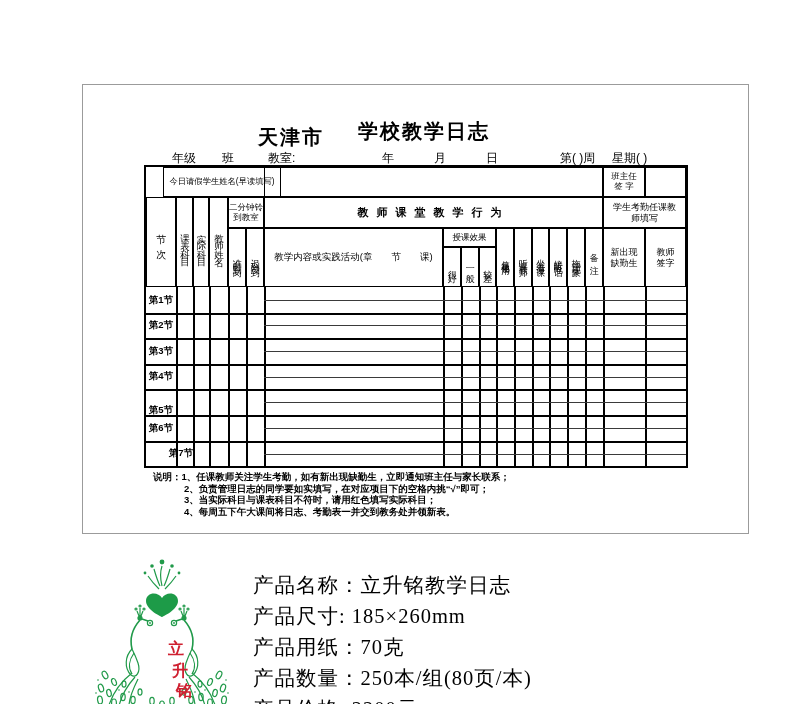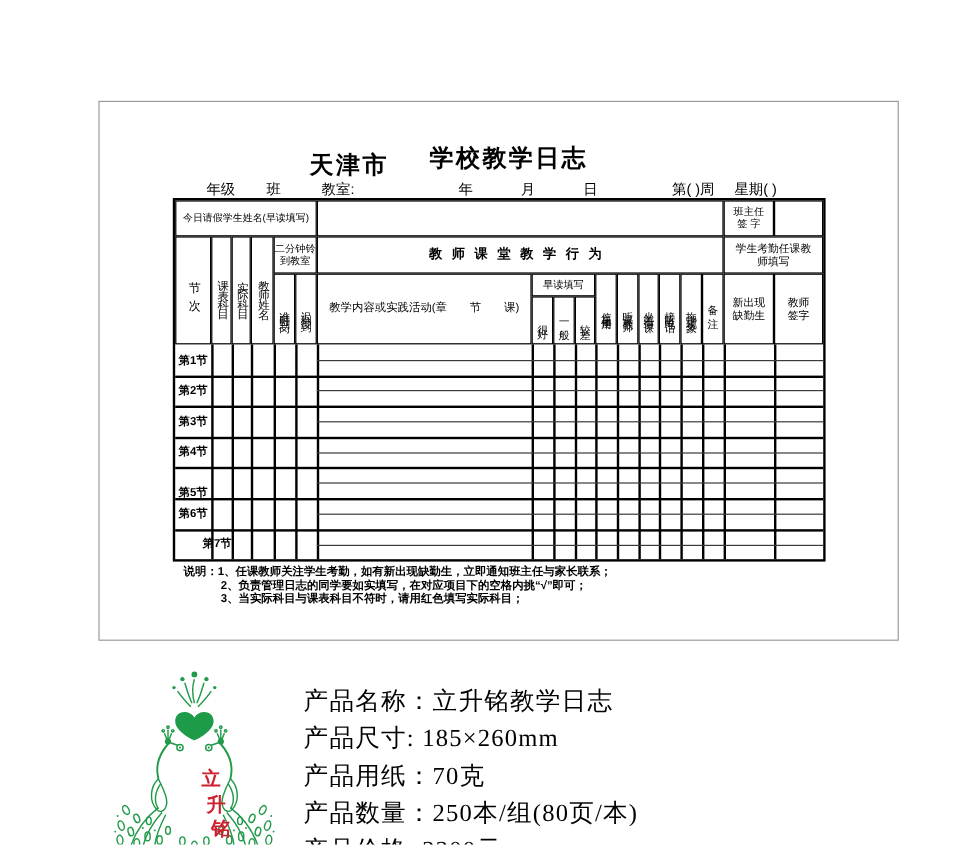--- a/index.html
+++ b/index.html
@@ -45,41 +45,41 @@
   <span class="abs meta" style="left:222px;top:150px;">班</span>
   <span class="abs meta" style="left:268px;top:150px;">教室:</span>
   <span class="abs meta" style="left:382px;top:150px;">年</span>
   <span class="abs meta" style="left:434px;top:150px;">月</span>
   <span class="abs meta" style="left:486px;top:150px;">日</span>
   <span class="abs meta" style="left:560px;top:150px;">第(    )周</span>
   <span class="abs meta" style="left:612px;top:150px;">星期(      )</span>
 
   <div id="ftable" class="abs">
 
-    <div class="c" style="left:0;top:0;width:118px;height:30px;font-size:8.3px;white-space:nowrap;">今日请假学生姓名(早读填写)</div>
+    <div class="c" style="left:17px;top:0;width:118px;height:30px;font-size:8.3px;white-space:nowrap;">今日请假学生姓名(早读填写)</div>
     <div class="c" style="left:118px;top:0;width:339px;height:30px;"></div>
     <div class="c" style="left:457px;top:0;width:42px;height:30px;font-size:8.5px;flex-direction:column;">
       <span>班主任</span>
       <span>签  字</span>
     </div>
     <div class="c" style="left:499px;top:0;width:41px;height:30px;"></div>
 
     <div class="c vt" style="left:0;top:30px;width:30px;height:90px;font-size:10px;letter-spacing:16px;">节次</div>
     <div class="c vt" style="left:30px;top:30px;width:17px;height:90px;font-size:9.5px;letter-spacing:8px;">课表科目</div>
     <div class="c vt" style="left:47px;top:30px;width:16px;height:90px;font-size:9.5px;letter-spacing:8px;">实际科目</div>
     <div class="c vt" style="left:63px;top:30px;width:19px;height:90px;font-size:9.5px;letter-spacing:8px;">教师姓名</div>
 
     <div class="c" style="left:82px;top:30px;width:36px;height:31px;font-size:8.5px;">二分钟铃到教室</div>
     <div class="c" style="left:118px;top:30px;width:339px;height:31px;font-size:11px;letter-spacing:8px;font-weight:600;">教师课堂教学行为</div>
     <div class="c" style="left:457px;top:30px;width:83px;height:31px;font-size:9px;padding:0 8px;">学生考勤任课教师填写</div>
 
     <div class="c vt" style="left:82px;top:61px;width:18px;height:59px;font-size:9px;letter-spacing:3px;">准时到岗</div>
     <div class="c vt" style="left:100px;top:61px;width:18px;height:59px;font-size:9px;letter-spacing:3px;">迟到没到</div>
     <div class="c" style="left:118px;top:61px;width:179px;height:59px;font-size:9.5px;white-space:nowrap;">教学内容或实践活动(章　　节　　课)</div>
-    <div class="c" style="left:297px;top:61px;width:53px;height:19px;font-size:8.5px;">早读填写</div>
+    <div class="c" style="left:297px;top:61px;width:53px;height:19px;font-size:8.5px;">授课效果</div>
     <div class="c vt" style="left:297px;top:80px;width:18px;height:40px;font-size:9px;letter-spacing:4px;">很好</div>
     <div class="c vt" style="left:315px;top:80px;width:18px;height:40px;font-size:9px;letter-spacing:4px;">一般</div>
     <div class="c vt" style="left:333px;top:80px;width:17px;height:40px;font-size:9px;letter-spacing:4px;">较差</div>
     <div class="c vt" style="left:350px;top:61px;width:18px;height:59px;font-size:8.5px;letter-spacing:1.5px;">信息化使用</div>
     <div class="c vt" style="left:368px;top:61px;width:18px;height:59px;font-size:9px;letter-spacing:3px;">听课教师</div>
     <div class="c vt" style="left:386px;top:61px;width:17px;height:59px;font-size:9px;letter-spacing:3px;">坐着讲课</div>
     <div class="c vt" style="left:403px;top:61px;width:18px;height:59px;font-size:9px;letter-spacing:3px;">接听电话</div>
     <div class="c vt" style="left:421px;top:61px;width:18px;height:59px;font-size:9px;letter-spacing:3px;">拖堂现象</div>
     <div class="c vt" style="left:439px;top:61px;width:18px;height:59px;font-size:9px;letter-spacing:12px;">备注</div>
     <div class="c" style="left:457px;top:61px;width:42px;height:59px;font-size:9px;padding:0 6px;">新出现缺勤生</div>
@@ -126,20 +126,21 @@
     <div class="mline" style="left:118px;top:210px;width:422px;"></div>
     <div class="mline" style="left:118px;top:235px;width:422px;"></div>
     <div class="mline" style="left:118px;top:261px;width:422px;"></div>
     <div class="mline" style="left:118px;top:287px;width:422px;"></div>
   </div>
 
   <div id="notes" class="abs">
     <div><span>说明：</span><span>1、任课教师关注学生考勤，如有新出现缺勤生，立即通知班主任与家长联系；</span></div>
     <div class="indent">2、负责管理日志的同学要如实填写，在对应项目下的空格内挑“√”即可；</div>
     <div class="indent">3、当实际科目与课表科目不符时，请用红色填写实际科目；</div>
+    <div class="indent">4、每周五下午大课间将日志、考勤表一并交到教务处并领新表。</div>
   </div>
 
   <svg id="logo" class="abs" viewBox="0 0 146 150">
     <g stroke="#219a4a" fill="none" stroke-width="1.2">
 
       <circle cx="70" cy="6" r="2.4" fill="#219a4a" stroke="none"></circle>
       <circle cx="60" cy="10" r="1.8" fill="#219a4a" stroke="none"></circle>
       <circle cx="80" cy="10" r="1.8" fill="#219a4a" stroke="none"></circle>
       <circle cx="53" cy="17" r="1.4" fill="#219a4a" stroke="none"></circle>
       <circle cx="87" cy="17" r="1.4" fill="#219a4a" stroke="none"></circle>

